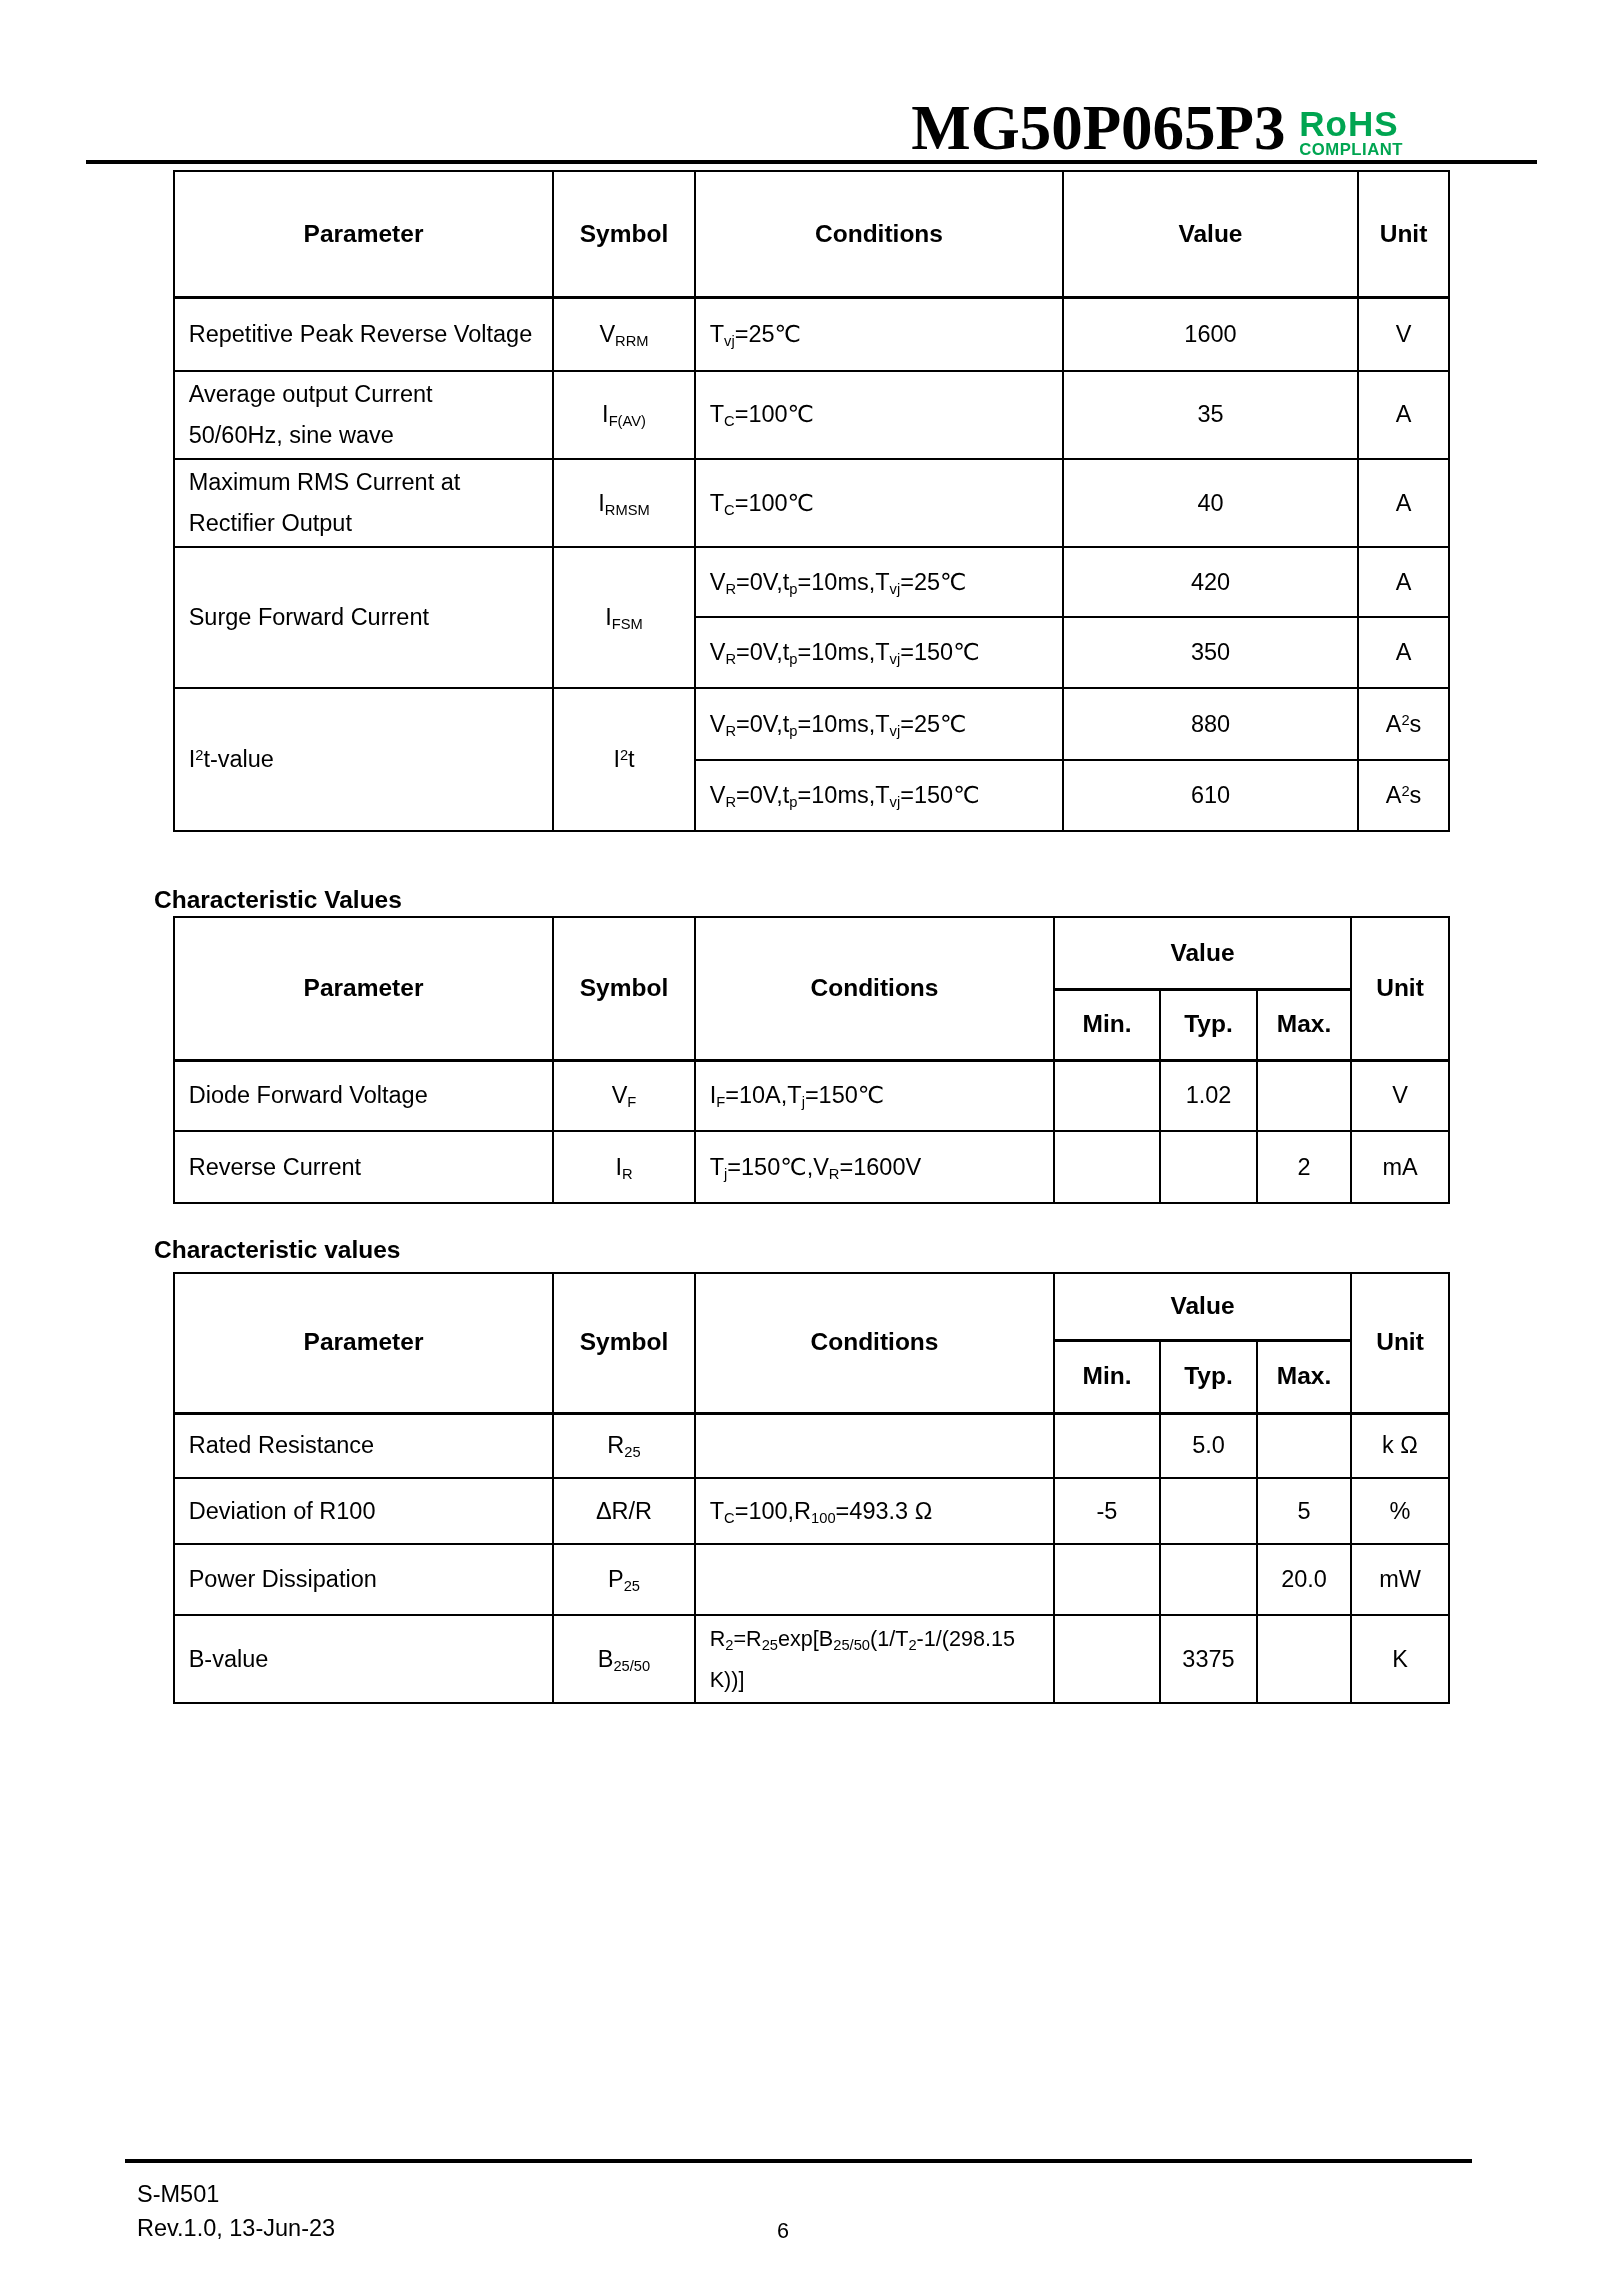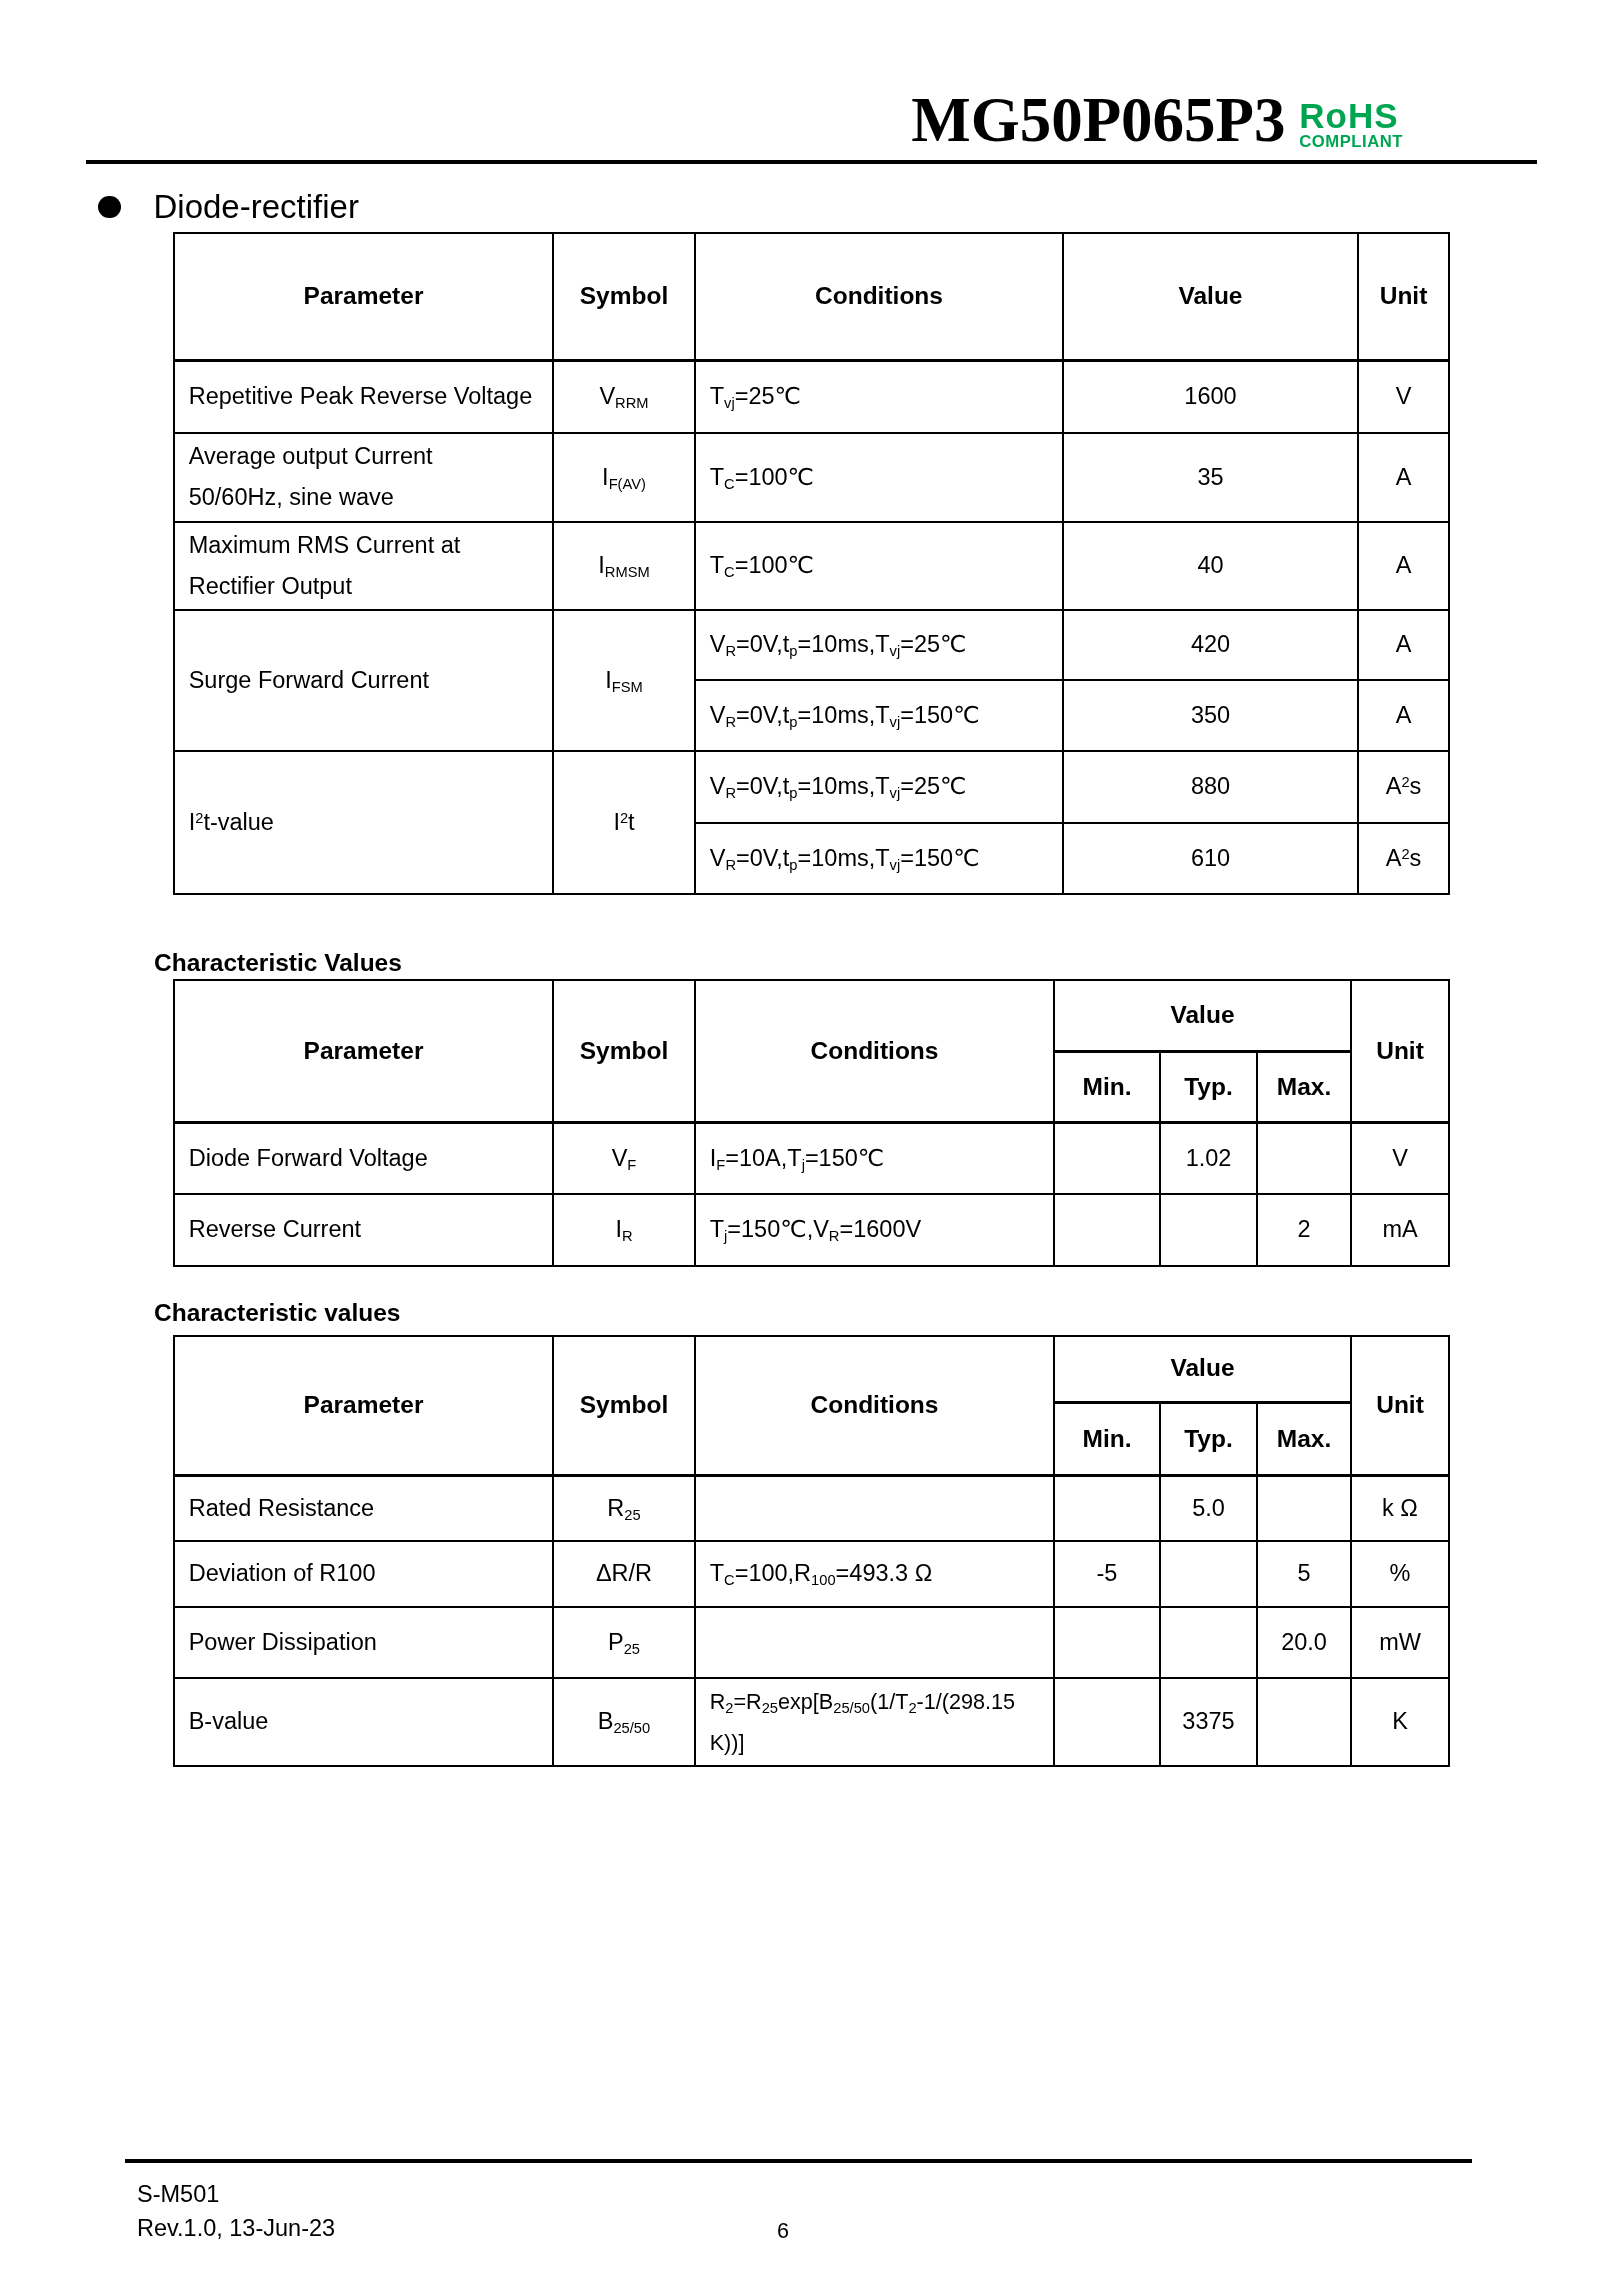--- a/index.html
+++ b/index.html
@@ -5,21 +5,21 @@
   * { margin:0; padding:0; box-sizing:border-box; }
   html,body { background:#fff; }
   body {
     width:1621px; height:2293px; position:relative;
     font-family:"Liberation Sans","DejaVu Sans",sans-serif;
     color:#000;
   }
   .page { position:relative; width:1621px; height:2293px; overflow:hidden; }
 
   
-  .hdr { height:160px; display:flex; justify-content:flex-end; align-items:flex-end; padding-right:218px; padding-bottom:8px; }
+  .hdr { height:160px; display:flex; justify-content:flex-end; align-items:flex-end; padding-right:218px; padding-bottom:0; }
   .pn  { font-family:"Liberation Serif","DejaVu Serif",serif; font-weight:bold; font-size:63px; line-height:1; letter-spacing:0; }
   .rohs-block { margin-left:13.7px; text-align:left; }
   .rohs-1 { color:#00A551; font-weight:bold; font-size:35px; line-height:0.95; letter-spacing:1px; }
   .rohs-2 { color:#00A551; font-weight:bold; font-size:16.7px; line-height:1.2; letter-spacing:0.5px; }
   .rule-top { margin-left:86px; width:1451px; height:3.9px; background:#000; }
 
   
   .sect { display:flex; align-items:center; margin-left:98px; }
   .sect .bullet { width:22.5px; height:22.5px; border-radius:50%; background:#000; margin-right:33px; flex:0 0 auto; }
   .sect h2 { font-size:33px; font-weight:400; line-height:39px; }
@@ -65,24 +65,20 @@
 
   <div class="hdr">
     <div class="pn">MG50P065P3</div>
     <div class="rohs-block">
       <div class="rohs-1">RoHS</div>
       <div class="rohs-2">COMPLIANT</div>
     </div>
   </div>
   <div class="rule-top"></div>
 
-  <div class="sect sect-1">
-    <span class="bullet"></span>
-    <h2>Diode-rectifier</h2>
-  </div>
 
   <table class="t1">
     <colgroup>
         <col style="width:379px">
         <col style="width:142px">
         <col style="width:368px">
         <col style="width:295px">
         <col style="width:91px">
       </colgroup>
     <tbody>

